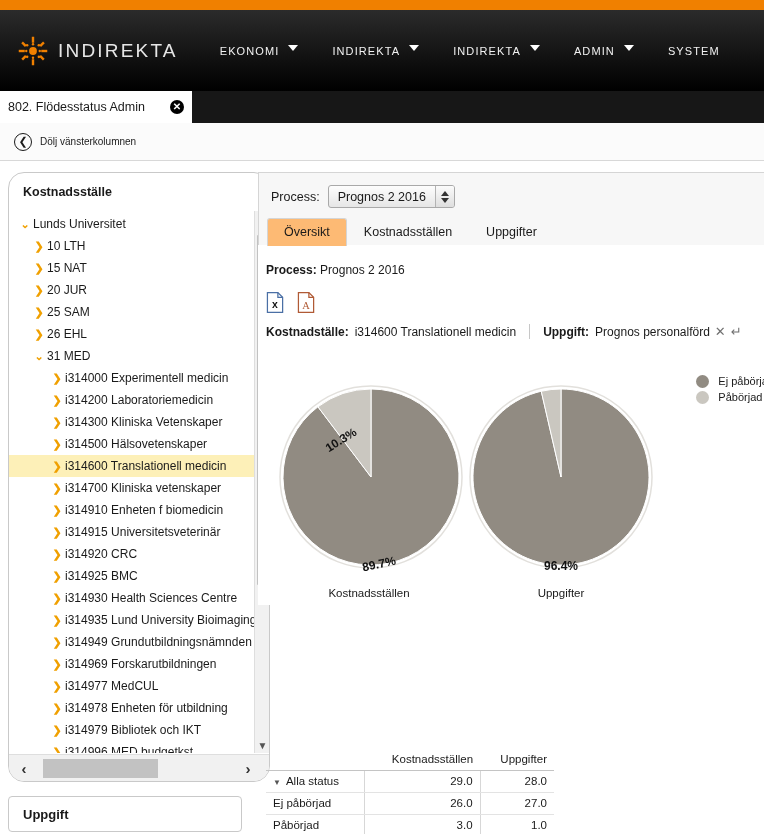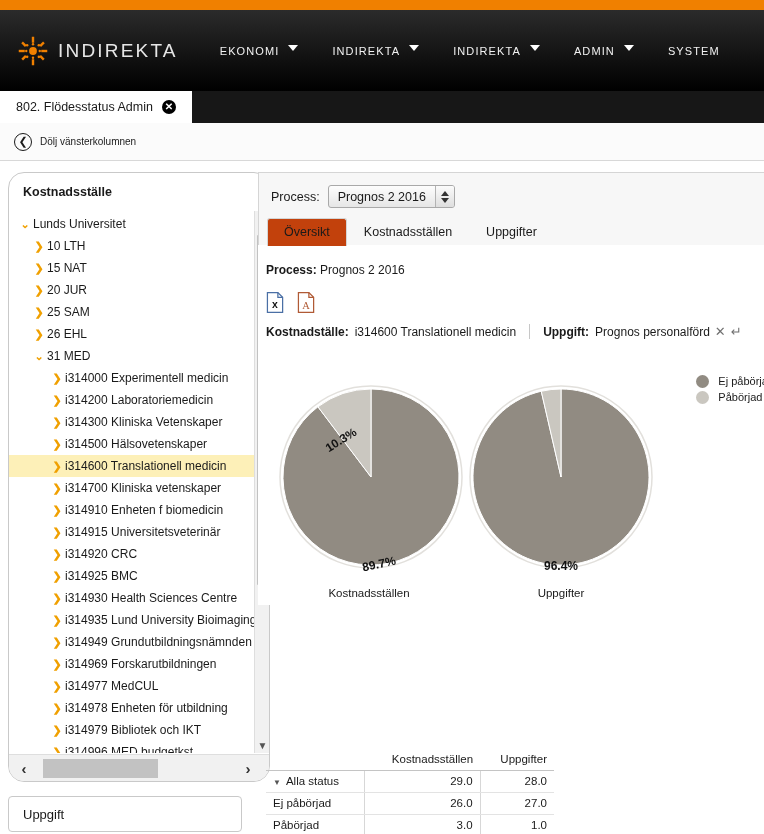--- a/index.html
+++ b/index.html
@@ -43,21 +43,21 @@
   }
 
   
   .tabstrip {
     position: absolute; top: 91px; left: 0; width: 764px; height: 32px;
     background: #171717;
   }
   .apptab {
     position: absolute; top: 0; left: 0; width: 192px; height: 32px;
     background: #ffffff; display: flex; align-items: center;
-    padding: 0 16px; cursor: pointer;
+    padding: 0 8px; cursor: pointer;
   }
   .apptab-label { font-size: 12.5px; color: #1a1a1a; white-space: nowrap; }
   .apptab-close {
     margin-left: auto; width: 14px; height: 14px; border-radius: 50%;
     background: #000; color: #fff; font-size: 10px; line-height: 14px;
     text-align: center; font-weight: bold; cursor: pointer;
   }
 
   
   .hidebar {
@@ -137,21 +137,21 @@
     position: absolute; top: 4px; left: 34px; width: 115px; height: 19px;
     background: #c2c2c2; cursor: pointer;
   }
 
   
   .uppgiftbox {
     position: absolute; top: 796px; left: 8px; width: 234px; height: 36px;
     border: 1px solid #c9c9c9; border-radius: 4px; background: #fff;
     display: flex; align-items: center; padding-left: 14px;
   }
-  .uppgiftbox-label { font-size: 13px; color: #1a1a1a; font-weight: 400; }
+  .uppgiftbox-label { font-size: 13px; color: #1a1a1a; font-weight: 700; }
 
   
   .main {
     position: absolute; top: 172px; left: 258px; width: 520px; bottom: 0;
   }
   .procbar {
     position: relative; width: 520px; height: 73px;
     background: #f7f7f7; border: 1px solid #d5d5d5; border-bottom: none;
   }
   .proc-row { display: flex; align-items: center; padding: 12px 0 0 12px; }
@@ -177,21 +177,21 @@
   .tabs {
     position: absolute; left: 0; bottom: -1px; display: flex;
     align-items: flex-end; padding-left: 8px;
   }
   .tab {
     font-size: 12.5px; color: #1a1a1a; padding: 6px 16px 7px;
     cursor: pointer; border: 1px solid transparent; border-bottom: none;
     white-space: nowrap;
   }
   .tab.active {
-    background: #c2410c; border-color: #d5d5d5;
+    background: #fdba74; border-color: #d5d5d5;
     border-top-left-radius: 3px; border-top-right-radius: 3px;
     position: relative; z-index: 2;
   }
 
   .content { position: relative; padding: 18px 0 0 8px; background: #fff; }
   .proc-echo { font-size: 12px; color: #1a1a1a; margin-bottom: 14px; }
   .proc-echo b { font-weight: bold; }
 
   .title-row { display: flex; align-items: center; gap: 12px; margin-bottom: 10px; }
   .page-title { font-size: 22px; color: #1a1a1a; font-weight: 400; }

